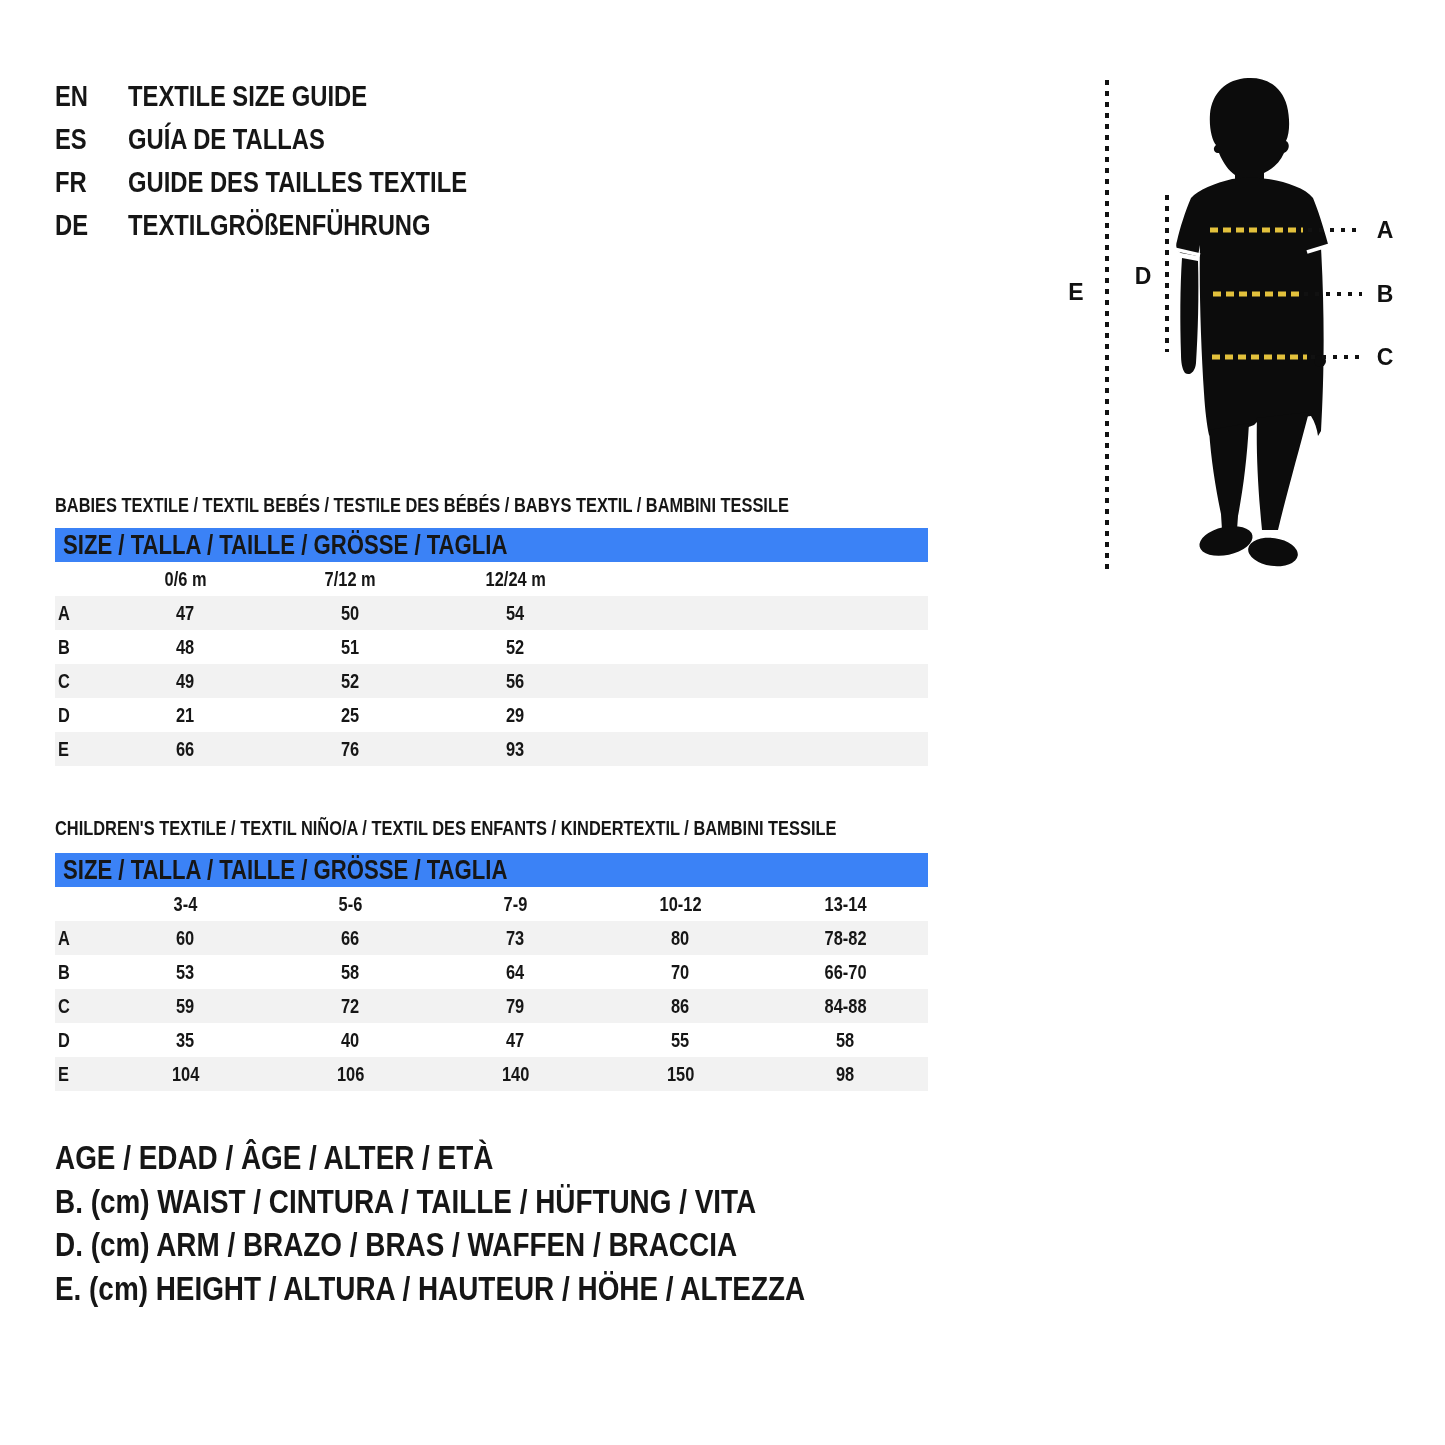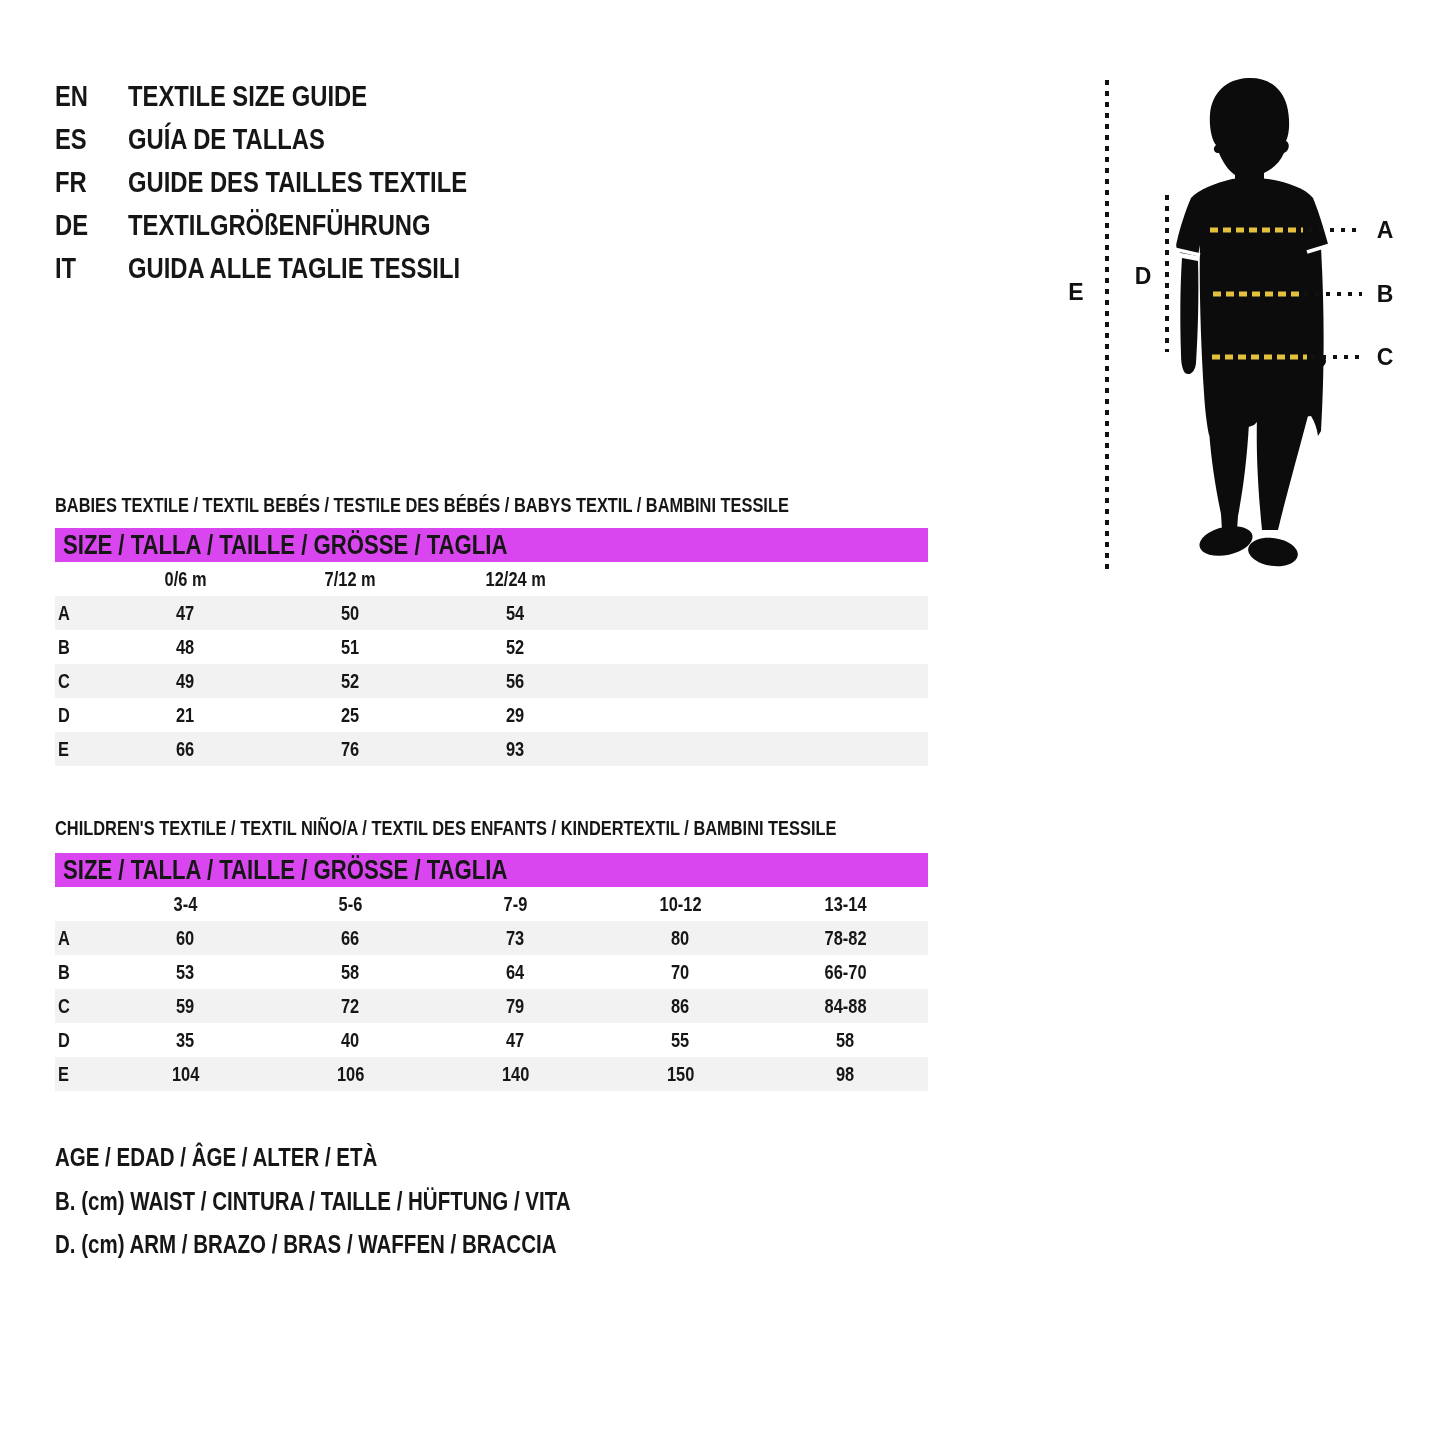--- a/index.html
+++ b/index.html
@@ -14,29 +14,29 @@
   
   .lang-header { position:absolute; left:55px; top:75px; }
   .lang-row { display:flex; height:43px; line-height:43px; font-size:29px; font-weight:bold; }
   .lang-code { width:73px; }
 
   
   .section-title { position:absolute; left:55px; height:30px; line-height:30px; font-size:20px; font-weight:bold; }
 
   
   .stable { position:absolute; left:55px; width:873px; }
-  .t-bar  { height:34px; line-height:34px; background:#d946ef; padding-left:8px; font-size:27px; font-weight:bold; }
+  .t-bar  { height:34px; line-height:34px; background:#3b82f6; padding-left:8px; font-size:27px; font-weight:bold; }
   .t-row  { display:flex; height:34px; line-height:34px; font-size:20px; font-weight:bold; }
   .t-row.alt { background:#f2f2f2; }
   .t-label { width:45px; padding-left:3px; }
   .t-cell  { width:165px; text-align:center; }
 
   
   .legend { position:absolute; left:55px; top:1136px; }
-  .legend-line { height:43.5px; line-height:43.5px; font-size:25px; font-weight:bold; }
+  .legend-line { height:43.5px; line-height:43.5px; font-size:34px; font-weight:bold; }
 
   
   .fig-svg { position:absolute; left:1040px; top:60px; width:405px; height:540px; }
   .fig-label {
     position:absolute; width:26px; text-align:center;
     font-size:23px; font-weight:bold; line-height:28px; color:#111;
   }
 </style>
 </head>
 <body>
@@ -52,24 +52,20 @@
       <span class="lang-code"><span class="cx">ES</span></span>
       <span class="cx">GUÍA DE TALLAS</span>
     </div>
     <div class="lang-row">
       <span class="lang-code"><span class="cx">FR</span></span>
       <span class="cx">GUIDE DES TAILLES TEXTILE</span>
     </div>
     <div class="lang-row">
       <span class="lang-code"><span class="cx">DE</span></span>
       <span class="cx">TEXTILGRÖßENFÜHRUNG</span>
-    </div>
-    <div class="lang-row">
-      <span class="lang-code"><span class="cx">IT</span></span>
-      <span class="cx">GUIDA ALLE TAGLIE TESSILI</span>
     </div>
   </div>
 
   <svg class="fig-svg" viewBox="0 0 405 540" aria-hidden="true">
 
     <line x1="67" y1="20" x2="67" y2="512" stroke="#111" stroke-width="4" stroke-dasharray="5 6"></line>
 
     <line x1="127" y1="135" x2="127" y2="292" stroke="#111" stroke-width="4" stroke-dasharray="5 6"></line>
 
     <g transform="translate(130,18)" fill="#0c0c0c">
@@ -210,15 +206,16 @@
       <span class="t-cell"><span class="cxc">140</span></span>
       <span class="t-cell"><span class="cxc">150</span></span>
       <span class="t-cell"><span class="cxc">98</span></span>
     </div>
   </div>
 
   <div class="legend">
     <div class="legend-line"><span class="cx">AGE / EDAD / ÂGE / ALTER / ETÀ</span></div>
     <div class="legend-line"><span class="cx">B. (cm) WAIST / CINTURA / TAILLE / HÜFTUNG / VITA</span></div>
     <div class="legend-line"><span class="cx">D. (cm) ARM / BRAZO / BRAS / WAFFEN / BRACCIA</span></div>
+    <div class="legend-line"><span class="cx">E. (cm) HEIGHT / ALTURA / HAUTEUR / HÖHE / ALTEZZA</span></div>
   </div>
 
 </div>
 
 </body></html>

